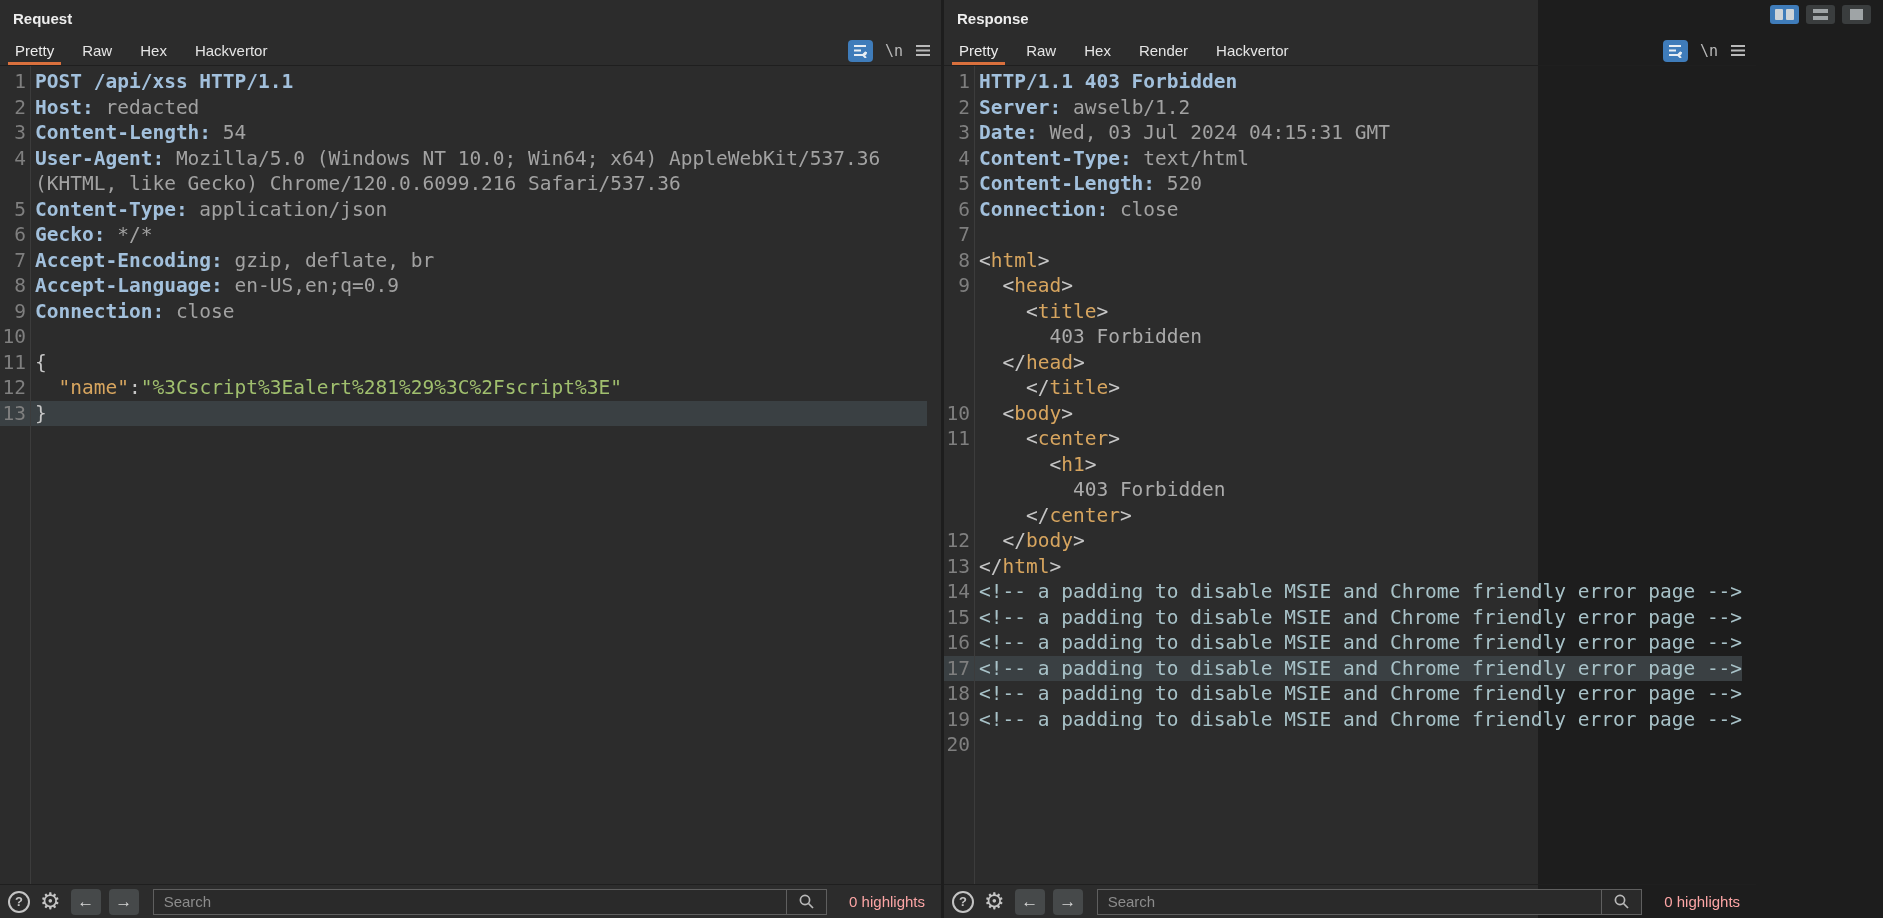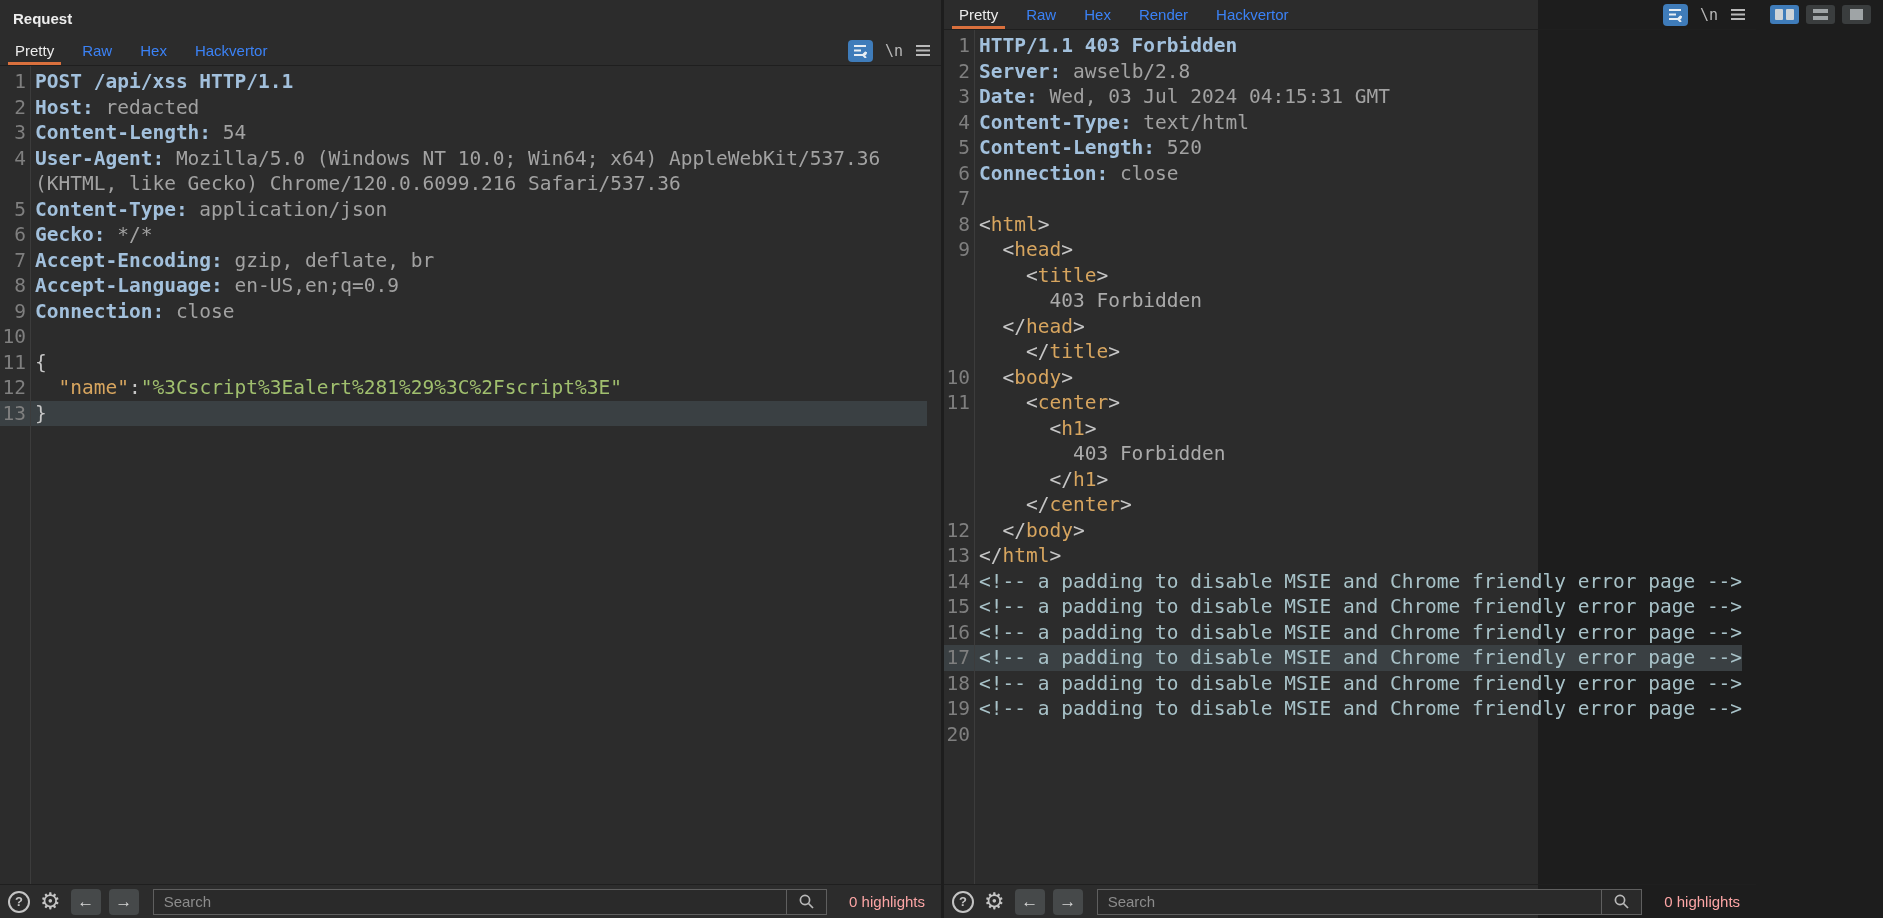--- a/index.html
+++ b/index.html
@@ -11,21 +11,21 @@
   .panel.left  { width:941px; flex:none; }
   .panel.right { flex:1; }
   .divider { width:3px; background:#1d1d1d; flex:none; }
 
   
   .panel-header { flex:none; position:relative; }
   .panel-title { font-size:15px; font-weight:bold; color:#ededed; padding:10px 0 0 13px; height:36px; }
   .tabbar { height:30px; border-bottom:1px solid #1f1f1f; display:flex; align-items:center; padding-right:10px; }
   .tabs { display:flex; align-items:center; height:100%; }
   .tab { position:relative; height:100%; display:flex; align-items:center; margin:0 12px; padding:0 2px;
-         font-size:15px; color:#3b82f6; cursor:default; }
+         font-size:15px; color:#e5e5e5; cursor:default; }
   .tabs .tab:first-child { margin-left:13px; }
   .tab.active { color:#ececec; }
   .tab.active::after { content:""; position:absolute; left:-5px; right:-5px; bottom:0; height:3px; background:#d9703d; }
   .tab-tools { margin-left:auto; display:flex; align-items:center; gap:12px; }
   .pretty-btn { width:25px; height:22px; background:#3f7cba; border:none; border-radius:4px;
                 display:flex; align-items:center; justify-content:center; }
   .nl-icon { font-family:"DejaVu Sans Mono", monospace; font-size:15px; color:#b9b9b9; }
   .menu-icon { display:flex; align-items:center; }
 
   
@@ -184,20 +184,21 @@
         </button>
       </div>
       <span class="highlights">0 highlights</span>
     </div>
   </div>
 
   <div class="divider"></div>
 
   <div class="panel right">
     <div class="panel-header">
+      <div class="panel-title">Response</div>
       <div class="tabbar">
         <div class="tabs">
             <span class="tab active">Pretty</span>
             <span class="tab">Raw</span>
             <span class="tab">Hex</span>
             <span class="tab">Render</span>
             <span class="tab">Hackvertor</span>
           </div>
         <div class="tab-tools">
           <button class="pretty-btn">
@@ -221,21 +222,21 @@
     </div>
     <div class="editor">
       <div class="gutter-line"></div>
       <div class="code-lines">
           <div class="row">
             <span class="num">1</span>
             <span class="codetext"><span class="s-status">HTTP/1.1 403 Forbidden</span></span>
           </div>
           <div class="row">
             <span class="num">2</span>
-            <span class="codetext"><span class="s-hname">Server:</span><span class="s-val"> awselb/2.8</span></span>
+            <span class="codetext"><span class="s-hname">Server:</span><span class="s-val"> awselb/1.2</span></span>
           </div>
           <div class="row">
             <span class="num">3</span>
             <span class="codetext"><span class="s-hname">Date:</span><span class="s-val"> Wed, 03 Jul 2024 04:15:31 GMT</span></span>
           </div>
           <div class="row">
             <span class="num">4</span>
             <span class="codetext"><span class="s-hname">Content-Type:</span><span class="s-val"> text/html</span></span>
           </div>
           <div class="row">
@@ -282,24 +283,20 @@
             <span class="num">11</span>
             <span class="codetext"><span class="s-plain">    </span><span class="s-punct">&lt;</span><span class="s-tag">center</span><span class="s-punct">&gt;</span></span>
           </div>
           <div class="row">
             <span class="num"></span>
             <span class="codetext"><span class="s-plain">      </span><span class="s-punct">&lt;</span><span class="s-tag">h1</span><span class="s-punct">&gt;</span></span>
           </div>
           <div class="row">
             <span class="num"></span>
             <span class="codetext"><span class="s-plain">        </span><span class="s-txt">403 Forbidden</span></span>
-          </div>
-          <div class="row">
-            <span class="num"></span>
-            <span class="codetext"><span class="s-plain">      </span><span class="s-punct">&lt;/</span><span class="s-tag">h1</span><span class="s-punct">&gt;</span></span>
           </div>
           <div class="row">
             <span class="num"></span>
             <span class="codetext"><span class="s-plain">    </span><span class="s-punct">&lt;/</span><span class="s-tag">center</span><span class="s-punct">&gt;</span></span>
           </div>
           <div class="row">
             <span class="num">12</span>
             <span class="codetext"><span class="s-plain">  </span><span class="s-punct">&lt;/</span><span class="s-tag">body</span><span class="s-punct">&gt;</span></span>
           </div>
           <div class="row">

